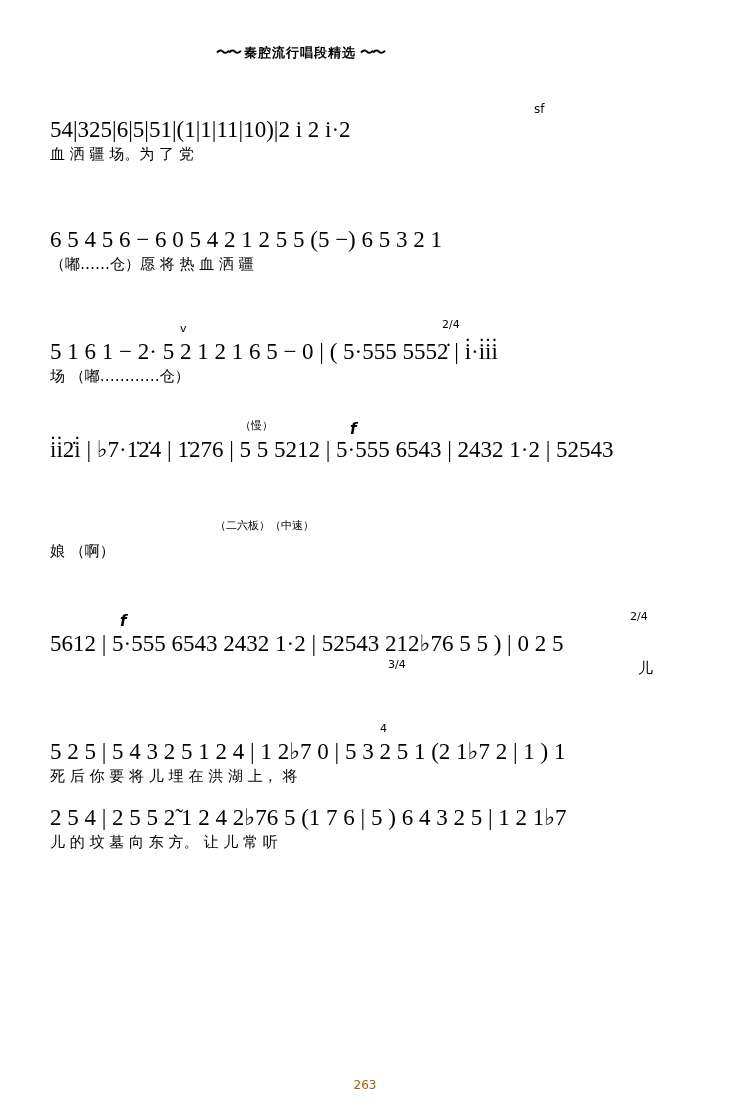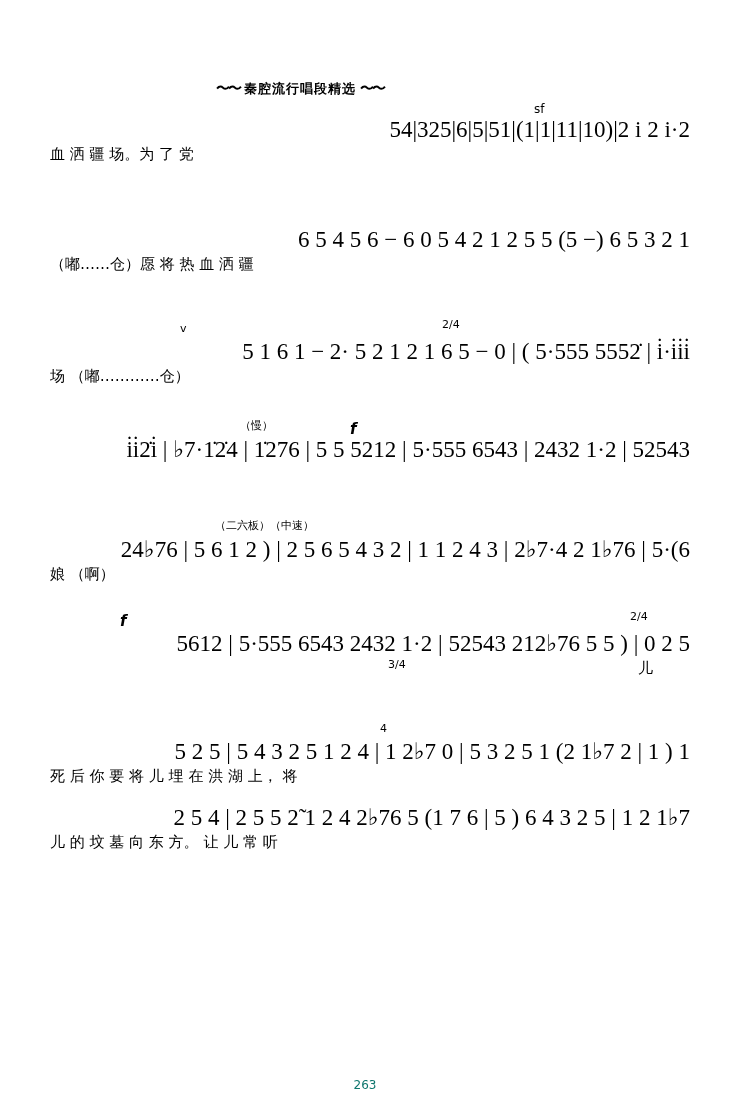--- a/index.html
+++ b/index.html
@@ -24,21 +24,20 @@
   .header {
     position: absolute;
     top: 44px;
     left: 0;
     width: 600px;
     text-align: center;
     font-size: 13px;
     font-weight: bold;
     letter-spacing: 1px;
     font-family: "DejaVu Sans", sans-serif;
-    margin-top: 36px;
   }
   .header .orn {
     display: inline-block;
     vertical-align: middle;
     font-size: 14px;
     padding: 0 4px;
     letter-spacing: -2px;
   }
   .header .htitle {
     display: inline-block;
@@ -49,21 +48,20 @@
     position: absolute;
     left: 50px;
     width: 640px;
   }
   .notes {
     font-family: "Liberation Serif", serif;
     font-size: 23px;
     letter-spacing: 0px;
     white-space: nowrap;
     line-height: 1.0;
-    text-align: right;
   }
   .lyrics {
     font-family: "DejaVu Sans", sans-serif;
     font-size: 15px;
     white-space: nowrap;
     line-height: 1.0;
     margin-top: 6px;
   }
   .tag {
     font-family: "DejaVu Sans", sans-serif;
@@ -75,21 +73,21 @@
     font-family: "DejaVu Sans", sans-serif;
   }
   .pagenum {
     position: absolute;
     left: 0;
     width: 730px;
     text-align: center;
     bottom: 22px;
     font-size: 12px;
     font-family: "DejaVu Sans", sans-serif;
-    color: #0f766e;
+    color: #a16207;
   }
 </style>
 </head>
 <body>
 
 <div class="page">
 
   <div class="header">
     <span class="orn">〜〜</span><span class="htitle">秦腔流行唱段精选</span><span class="orn">〜〜</span>
   </div>
@@ -113,21 +111,20 @@
   </div>
 
   <div class="row" style="top:438px;">
     <div class="tiny" style="position:absolute; top:-20px; left:190px;">（慢）</div>
     <div class="tiny" style="position:absolute; top:-18px; left:300px; font-style:italic; font-weight:bold; font-size:15px;">f</div>
     <div class="notes">i̇i̇2̇i̇ | ♭7·1̇2̇4 | 1̇276 | 5 5   5212 | 5·555   6543 | 2432  1·2 | 52543</div>
   </div>
 
   <div class="row" style="top:538px;">
     <div class="tiny" style="position:absolute; top:-20px; left:165px;">（二六板）（中速）</div>
-    <div class="notes">24♭76 | 5 6 1 2 ) | 2 5 6   5 4 3 2 | 1   1 2 4 3 | 2♭7·4    2   1♭76 | 5·(6</div>
     <div class="lyrics">娘            （啊）</div>
   </div>
 
   <div class="row" style="top:632px;">
     <div class="tiny" style="position:absolute; top:-20px; left:70px; font-style:italic; font-weight:bold; font-size:15px;">f</div>
     <div class="tiny" style="position:absolute; top:-22px; left:338px;margin-top:48px;">3/4</div>
     <div class="tiny" style="position:absolute; top:-22px; left:580px;">2/4</div>
     <div class="notes">5612 | 5·555   6543   2432   1·2 | 52543   212♭76   5 5 ) | 0 2 5</div>
     <div class="lyrics" style="margin-left:588px;">儿</div>
   </div>

